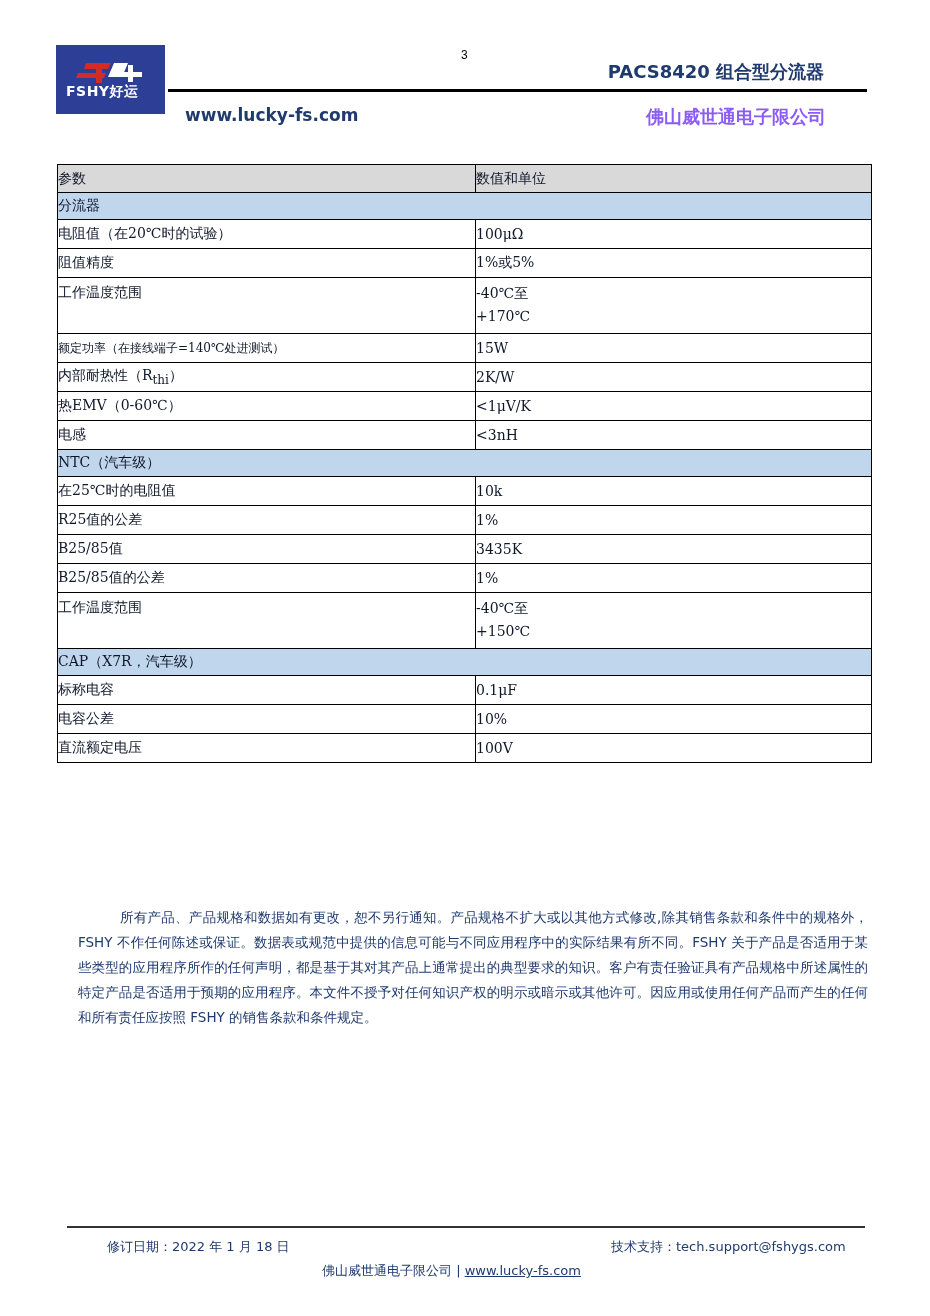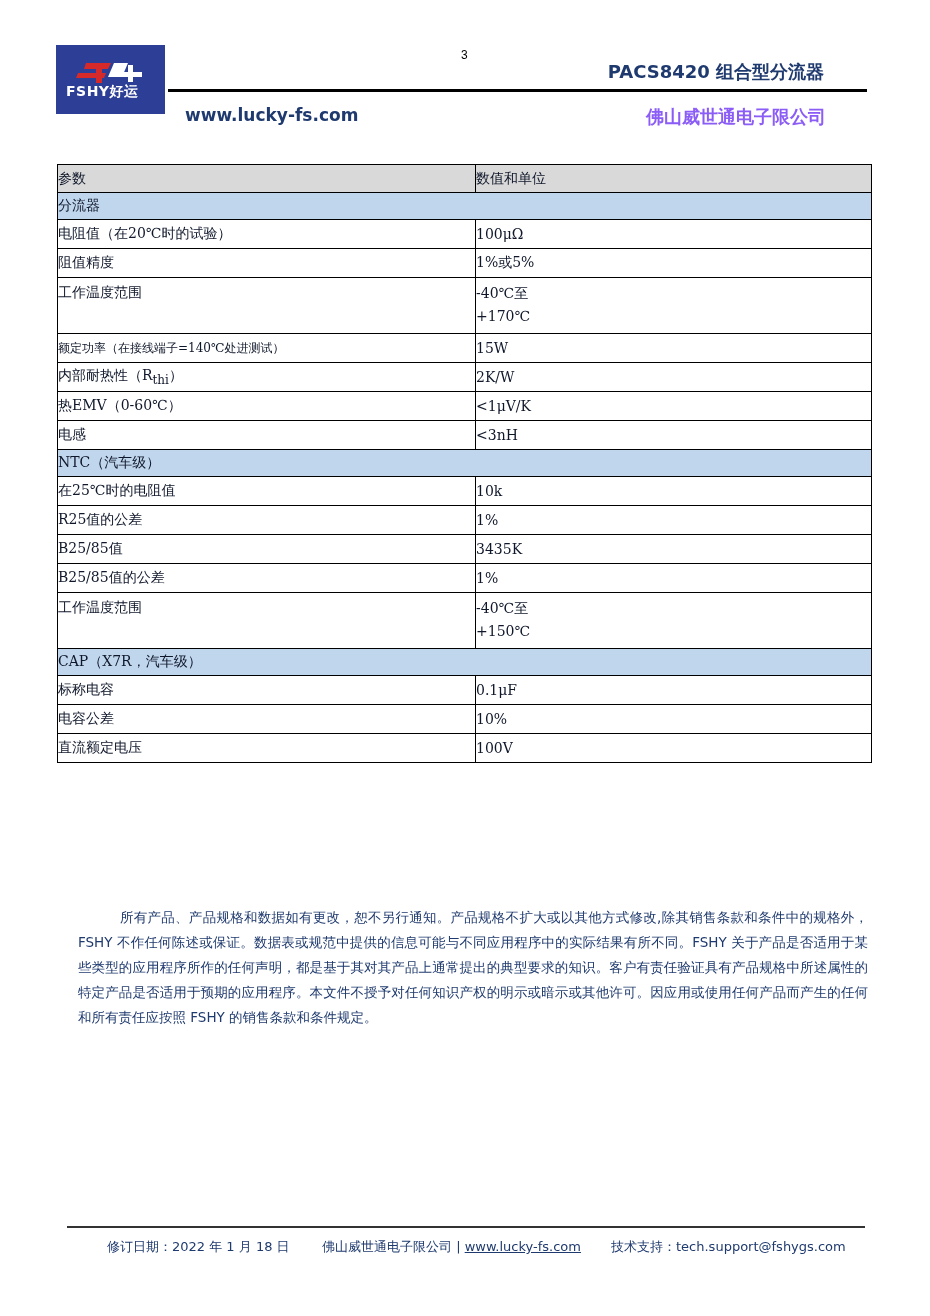--- a/index.html
+++ b/index.html
@@ -150,16 +150,16 @@
   </tr>
 </tbody>
   </table>
 
 <div class="notice">
   <div class="n-body">所有产品、产品规格和数据如有更改，恕不另行通知。产品规格不扩大或以其他方式修改,除其销售条款和条件中的规格外，FSHY 不作任何陈述或保证。数据表或规范中提供的信息可能与不同应用程序中的实际结果有所不同。FSHY 关于产品是否适用于某些类型的应用程序所作的任何声明，都是基于其对其产品上通常提出的典型要求的知识。客户有责任验证具有产品规格中所述属性的特定产品是否适用于预期的应用程序。本文件不授予对任何知识产权的明示或暗示或其他许可。因应用或使用任何产品而产生的任何和所有责任应按照 FSHY 的销售条款和条件规定。</div>
 </div>
 
 <div class="foot-rule"></div>
 <div class="footer" style="left:107px;">修订日期：2022 年 1 月 18 日</div>
-<div class="footer" style="left:322px;">
+<div class="footer" style="left:322px;margin-top:24px;">
   <span>佛山威世通电子限公司 | </span><a>www.lucky-fs.com</a>
 </div>
 <div class="footer" style="left:611px;">技术支持：tech.support@fshygs.com</div>
 
 </body></html>

